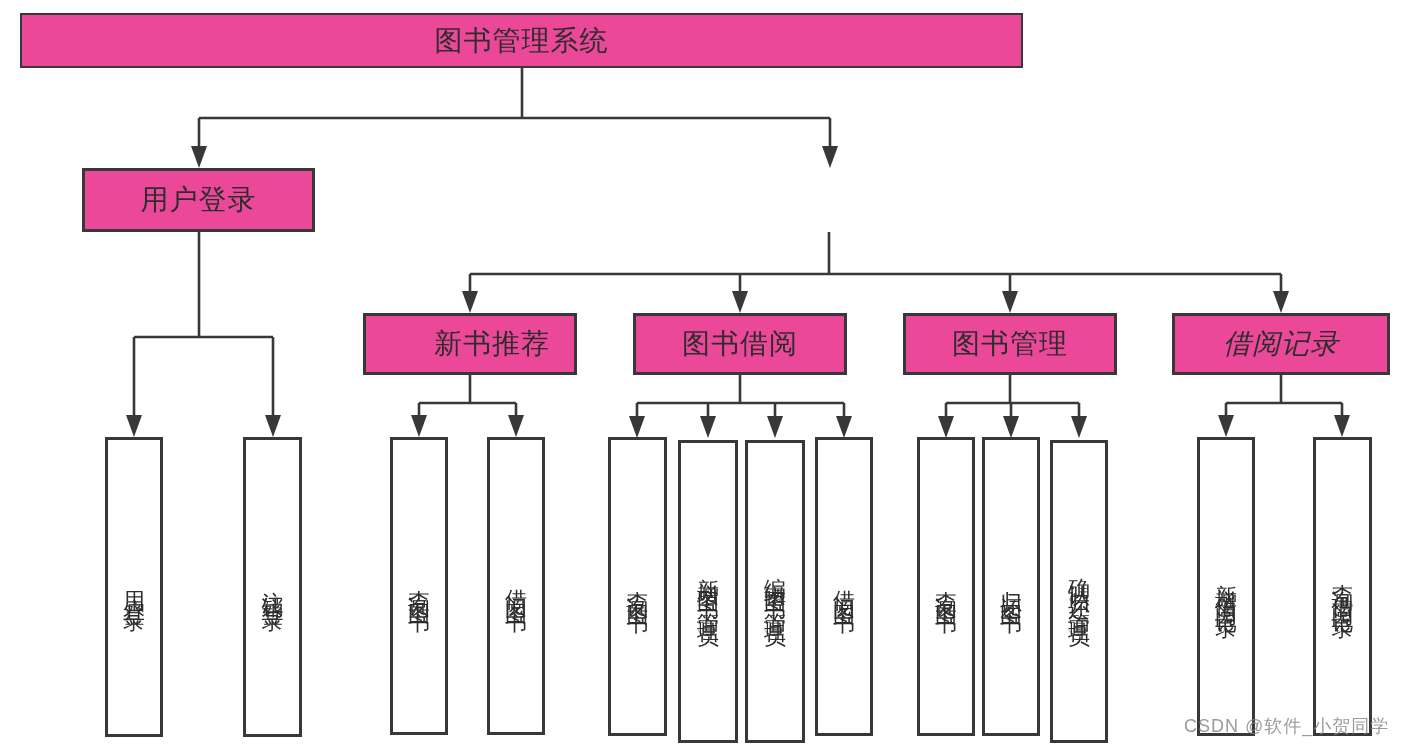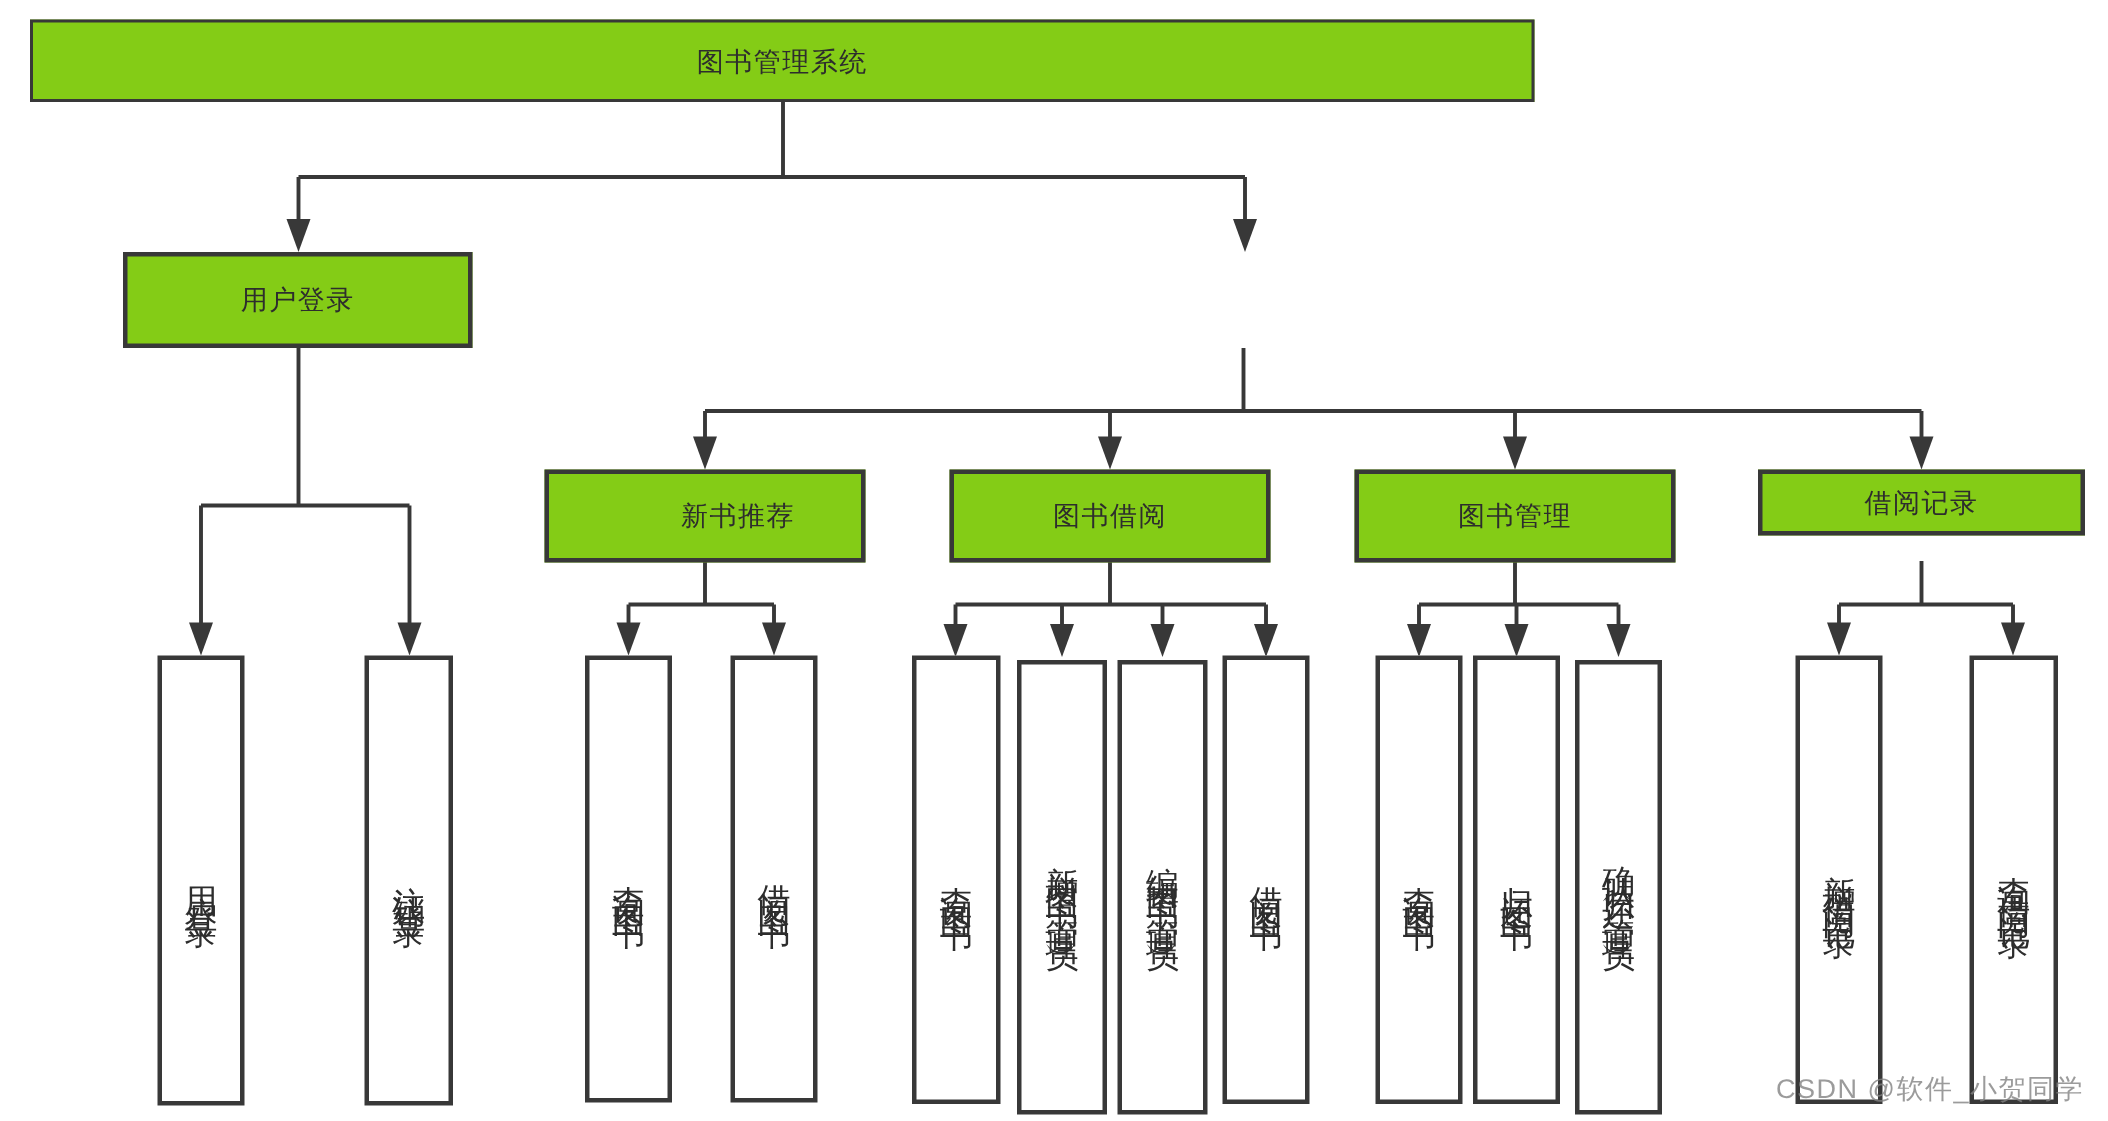--- a/index.html
+++ b/index.html
@@ -2,23 +2,23 @@
 <html><head>
 <meta charset="utf-8">
 <style>
   html,body{margin:0;padding:0;background:#fff;}
   #stage{
     position:relative;width:1405px;height:747px;background:#ffffff;overflow:hidden;
     font-family:"Liberation Sans","DejaVu Sans",sans-serif;
   }
   #wires{position:absolute;left:0;top:0;width:1405px;height:747px;z-index:0;}
   .hbox{
-    position:absolute;box-sizing:border-box;border:3px solid #383838;background:#84cc16;
+    position:absolute;box-sizing:border-box;border:3px solid #383838;background:#ec4899;
     display:flex;align-items:center;justify-content:center;z-index:1;
-    font-size:18px;color:#2d2d2d;letter-spacing:1px;white-space:nowrap;
+    font-size:28px;color:#2d2d2d;letter-spacing:1px;white-space:nowrap;
   }
   .hbox.root{border-width:2px;}
   .vbox{
     position:absolute;box-sizing:border-box;border:3px solid #383838;background:#fff;
     display:flex;align-items:center;justify-content:center;z-index:1;
   }
   .vbox span{
     writing-mode:vertical-rl;text-orientation:mixed;
     font-size:22px;letter-spacing:7px;color:#2d2d2d;line-height:1;
   }
@@ -96,21 +96,21 @@
 
   <div class="hbox" style="left:363px;top:313px;width:214px;height:62px;padding-left:44px;">
     <span>新书推荐</span>
   </div>
   <div class="hbox" style="left:633px;top:313px;width:214px;height:62px;">
     <span>图书借阅</span>
   </div>
   <div class="hbox" style="left:903px;top:313px;width:214px;height:62px;">
     <span>图书管理</span>
   </div>
-  <div class="hbox" style="left:1172px;top:313px;width:218px;height:44px;">
+  <div class="hbox" style="left:1172px;top:313px;width:218px;height:62px;font-style:italic;">
     <span>借阅记录</span>
   </div>
 
   <div class="vbox" style="left:105px;top:437px;width:58px;height:300px;">
     <span>用户登录</span>
   </div>
   <div class="vbox" style="left:243px;top:437px;width:59px;height:300px;">
     <span>注销登录</span>
   </div>
 

